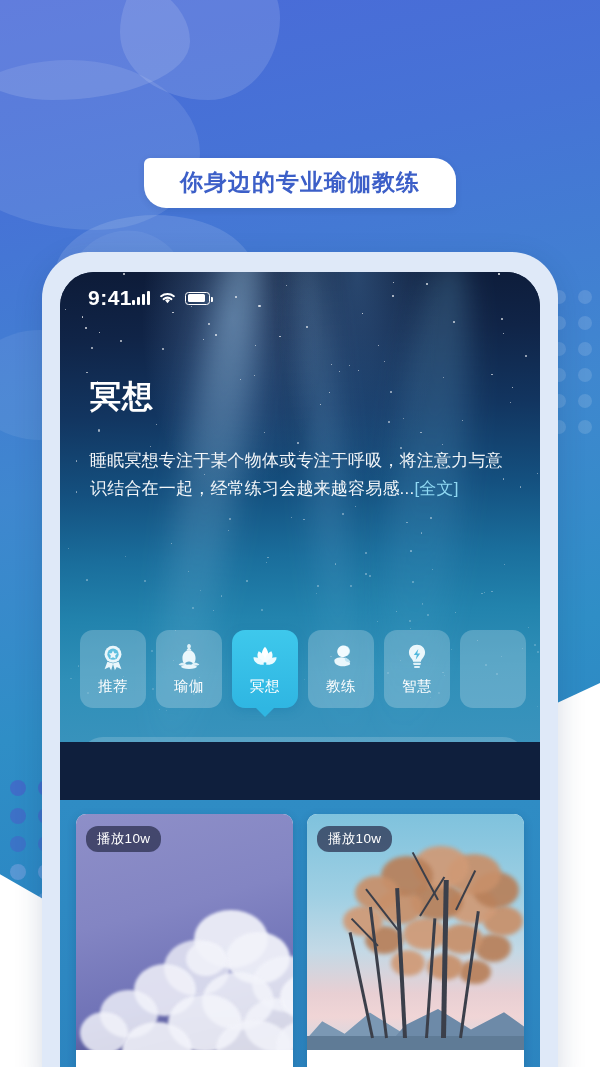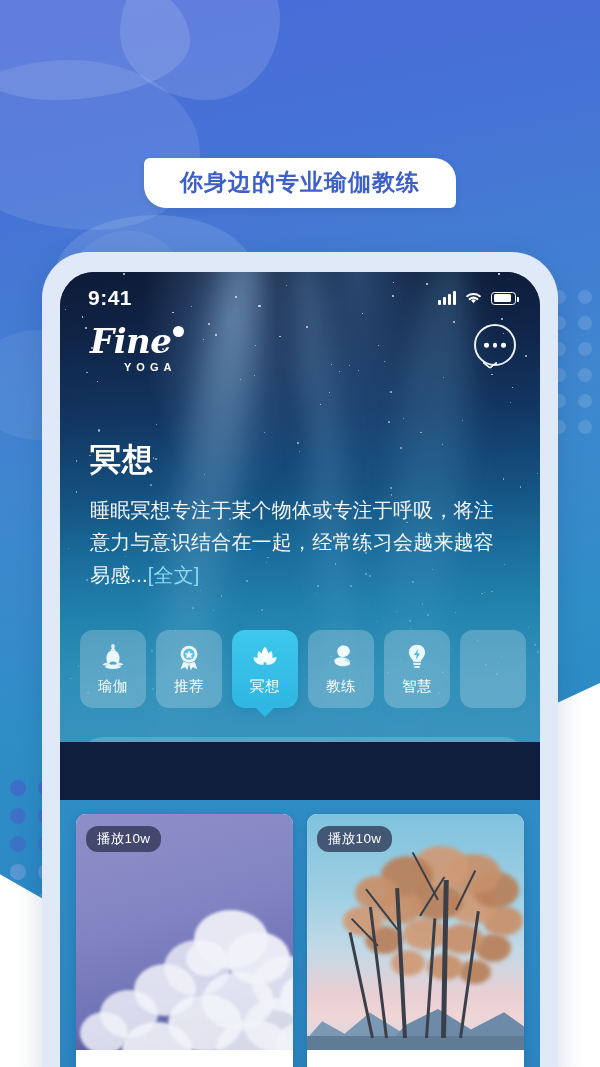--- a/index.html
+++ b/index.html
@@ -97,21 +97,21 @@
     transform:rotate(-5deg); }
   .aurora.a3 { left:330px; top:-20px; width:70px; height:500px;
     background:linear-gradient(180deg,rgba(130,205,245,.26),rgba(130,205,245,0));
     transform:rotate(6deg); }
   .stars { position:absolute; inset:0; }
   .stars i { position:absolute; background:#fff; border-radius:50%; }
 
   
   .statusbar {
     position:relative; z-index:5;
-    display:flex; align-items:center; justify-content:space-between;
+    display:flex; align-items:center; 
     padding:14px 24px 0 28px; color:#fff;
   }
   .clock { font-size:21px; font-weight:bold; letter-spacing:.5px; }
   .sysicons { display:flex; align-items:center; gap:8px; }
   .bars { display:flex; align-items:flex-end; gap:2px; height:14px; }
   .bars b { display:block; width:3px; background:#fff; border-radius:1px; }
   .bars b:nth-child(1){height:5px}.bars b:nth-child(2){height:8px}
   .bars b:nth-child(3){height:11px}.bars b:nth-child(4){height:14px}
   .batt {
     width:25px; height:13px; border:1.8px solid #fff; border-radius:3.5px;
@@ -154,21 +154,21 @@
     width:8px;height:8px;background:transparent;
     border-left:2px solid rgba(255,255,255,.92);
     border-bottom:2px solid rgba(255,255,255,.92);
     transform:rotate(-45deg) skew(6deg,6deg); border-radius:0 0 0 3px;
   }
 
   
   .hero-text { position:relative; z-index:5; padding:66px 30px 0 30px; color:#fff; }
   .hero-title { font-size:31px; font-weight:bold; letter-spacing:1px; }
   .hero-desc {
-    margin-top:13px; font-size:20px; line-height:1.62;
+    margin-top:29px; font-size:17px; line-height:1.62;
     color:rgba(255,255,255,.95); letter-spacing:.2px;
   }
   .hero-desc .more { color:#8fd8f2; }
 
   
   .cats {
     position:absolute; left:0; right:0; top:358px; z-index:6;
     display:flex; gap:10px; padding-left:20px;
   }
   .cat {
@@ -494,63 +494,50 @@
               <path d="M9.5 12.3l2.4-3.1a3.9 3.9 0 0 0-4.8 0z" fill="#fff"></path>
               <path d="M3.1 5.2A10.3 10.3 0 0 1 15.9 5.2" stroke="#fff" stroke-width="2" fill="none" stroke-linecap="round"></path>
               <path d="M5.6 8.1a6.5 6.5 0 0 1 7.8 0" stroke="#fff" stroke-width="2" fill="none" stroke-linecap="round"></path>
             </svg>
             <span class="batt">
                 <i></i>
               </span>
           </div>
         </div>
 
-        <div class="appbar">
-          <div class="logo">
-            <div class="logo-main"><span>Fine</span><sup>R</sup></div>
-            <div class="logo-sub">YOGA</div>
-          </div>
-          <div class="chat-btn">
-            <span class="dts">
-                <i></i>
-                <i></i>
-                <i></i>
-              </span>
-          </div>
-        </div>
 
         <div class="hero-text">
           <div class="hero-title">冥想</div>
           <div class="hero-desc"><span>睡眠冥想专注于某个物体或专注于呼吸，将注意力与意识结合在一起，经常练习会越来越容易感...</span><span class="more">[全文]</span></div>
         </div>
 
         <div class="cats" id="cats">
+            <div class="cat">
+              <span class="ic">
+                <svg viewBox="0 0 32 32">
+                  <circle cx="16" cy="13" r="9" fill="#eaf6fb"></circle>
+                  <circle cx="16" cy="13" r="6" fill="#5fc0e0"></circle>
+                  <path d="M16 9l1.4 2.9 3.2.4-2.3 2.2.6 3.1L16 16.2l-2.9 1.4.6-3.1-2.3-2.2 3.2-.4z" fill="#eaf6fb"></path>
+                  <path d="M10 21l-3 8 5-2.4L14 30l2.2-7z" fill="#eaf6fb"></path>
+                  <path d="M22 21l3 8-5-2.4L18 30l-2.2-7z" fill="#eaf6fb"></path>
+                </svg>
+              </span>
+              <span class="lbl">推荐</span>
+            </div>
             <div class="cat">
               <span class="ic">
                 <svg viewBox="0 0 32 32">
                   <path d="M16 2c1.3 0 2 1.1 2 2.4 0 1-.5 1.6-1 2.2.9.5 1.6 1.4 1.6 2.6h-5.2c0-1.2.7-2.1 1.6-2.6-.5-.6-1-1.2-1-2.2C14 3.1 14.7 2 16 2z" fill="#dff1f8"></path>
                   <path d="M16 9c4.3 0 7 3.6 7 8.2 0 2.4-.8 4.6-2 6.2-1.2-1.6-2.9-2.6-5-2.6s-3.8 1-5 2.6c-1.2-1.6-2-3.8-2-6.2C9 12.6 11.7 9 16 9z" fill="#eaf7fc"></path>
                   <path d="M5 24c1.8-1.6 4.2-2.3 6.2-1.6 1.4.5 2.2 1.6 2.4 2.6H8.6C7 25 5.6 24.7 5 24z" fill="#dff1f8"></path>
                   <path d="M27 24c-1.8-1.6-4.2-2.3-6.2-1.6-1.4.5-2.2 1.6-2.4 2.6h5C25 25 26.4 24.7 27 24z" fill="#dff1f8"></path>
                   <ellipse cx="16" cy="26.4" rx="8.4" ry="2.4" fill="#eaf7fc"></ellipse>
                 </svg>
               </span>
               <span class="lbl">瑜伽</span>
-            </div>
-            <div class="cat">
-              <span class="ic">
-                <svg viewBox="0 0 32 32">
-                  <circle cx="16" cy="13" r="9" fill="#eaf6fb"></circle>
-                  <circle cx="16" cy="13" r="6" fill="#5fc0e0"></circle>
-                  <path d="M16 9l1.4 2.9 3.2.4-2.3 2.2.6 3.1L16 16.2l-2.9 1.4.6-3.1-2.3-2.2 3.2-.4z" fill="#eaf6fb"></path>
-                  <path d="M10 21l-3 8 5-2.4L14 30l2.2-7z" fill="#eaf6fb"></path>
-                  <path d="M22 21l3 8-5-2.4L18 30l-2.2-7z" fill="#eaf6fb"></path>
-                </svg>
-              </span>
-              <span class="lbl">推荐</span>
             </div>
             <div class="cat active">
               <span class="ic">
                 <svg viewBox="0 0 32 32">
                   <path d="M16 5c2.6 2.8 3.6 6.2 3.6 9.4 0 3-1.3 5.6-3.6 7.6-2.3-2-3.6-4.6-3.6-7.6C12.4 11.2 13.4 7.8 16 5z" fill="#ffffff"></path>
                   <path d="M9.2 9.8c3 1.3 5 3.6 6 6 .9 2.3.8 4.6-.2 6.6-2.8-.9-5-2.6-6.2-4.8-1.2-2.3-1.2-5.1.4-7.8z" fill="#f4fdff"></path>
                   <path d="M22.8 9.8c-3 1.3-5 3.6-6 6-.9 2.3-.8 4.6.2 6.6 2.8-.9 5-2.6 6.2-4.8 1.2-2.3 1.2-5.1-.4-7.8z" fill="#f4fdff"></path>
                   <path d="M3.6 16.4c3.4-.3 6.2.7 8.2 2.3 1.8 1.5 2.8 3.4 3.1 5.3-3 .5-5.7 0-7.7-1.4-2-1.4-3.3-3.6-3.6-6.2z" fill="#eafaff"></path>
                   <path d="M28.4 16.4c-3.4-.3-6.2.7-8.2 2.3-1.8 1.5-2.8 3.4-3.1 5.3 3 .5 5.7 0 7.7-1.4 2-1.4 3.3-3.6 3.6-6.2z" fill="#eafaff"></path>
                 </svg>

